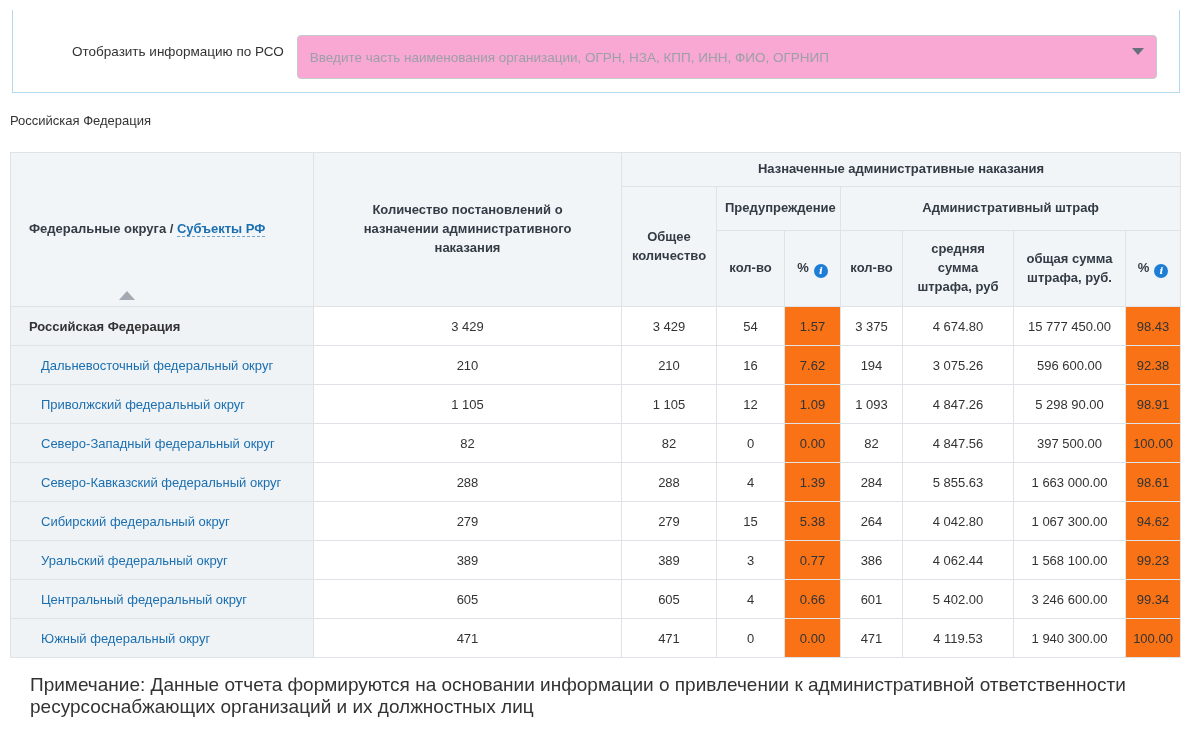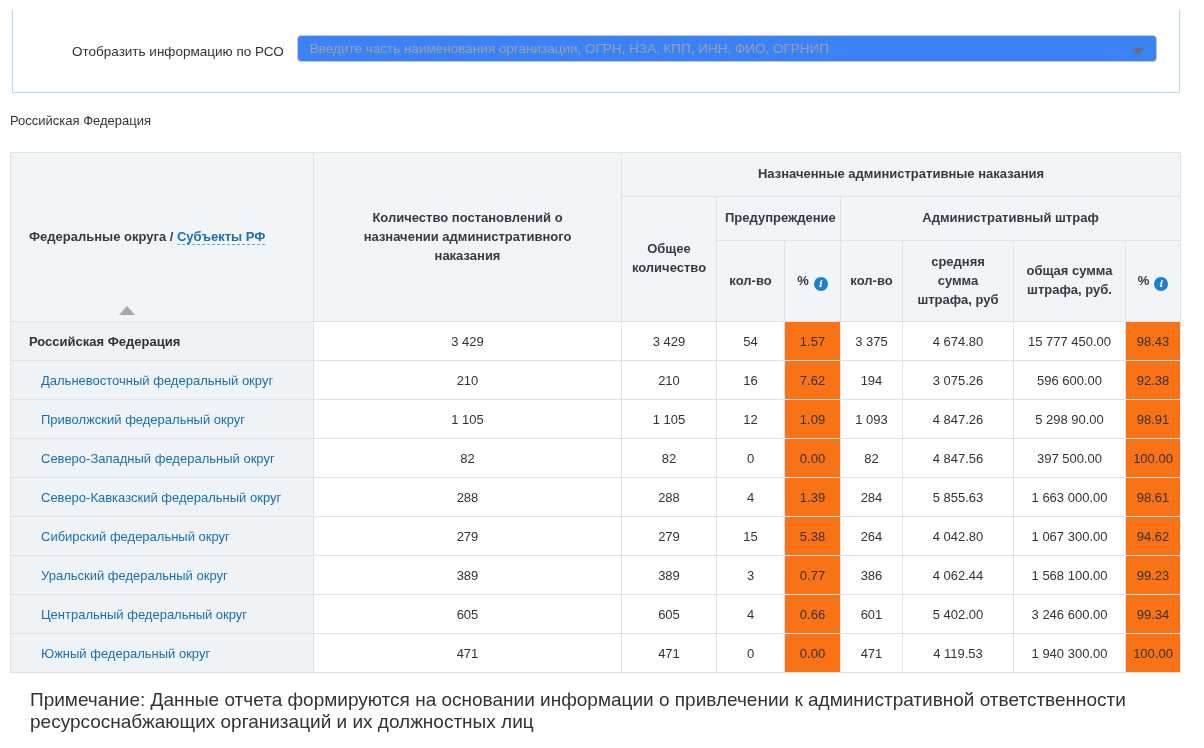--- a/index.html
+++ b/index.html
@@ -24,38 +24,38 @@
     font-size:14.5px; color:#333;
   }
   .filter-panel {
     height:83px; background:#fff;
     border:1px solid #b5d8ee; border-top:none;
     display:flex; align-items:center; padding:0 22px 0 59px;
   }
   .filter-label { white-space:nowrap; font-size:13.5px; color:#333; }
   .select-box { position:relative; flex:1 1 auto; margin-left:13px; height:32px; }
   .select-box input {
-    width:100%; height:27px; border:1px solid #c6cacd; border-radius:4px;
+    width:100%; height:44px; border:1px solid #c6cacd; border-radius:4px;
     padding:0 36px 0 12px; font-family:"Liberation Sans",sans-serif;
-    font-size:13.5px; color:#333; outline:none; background:#3b82f6;
+    font-size:13.5px; color:#333; outline:none; background:#f9a8d4;
   }
   .select-box input::placeholder { color:#9aa0a6; opacity:1; }
   .caret-down {
     position:absolute; right:13px; top:13px; width:0; height:0;
     border-left:6px solid transparent; border-right:6px solid transparent;
     border-top:7px solid #67707a; pointer-events:none;
   }
   
   .region-label { margin:20px 0 0 10px; font-size:13px; color:#333; }
   
   table { border-collapse:collapse; table-layout:fixed; width:1170px; margin:24px 0 0 10px; }
   th, td { border:1px solid #dfe3e7; }
   thead th {
     background:#f2f5f8; font-weight:bold; font-size:13px; color:#333b45;
-    text-align:center; vertical-align:middle; padding:12px 8px; line-height:1.45;
+    text-align:center; vertical-align:middle; padding:4px 8px; line-height:1.45;
   }
   thead tr.hrow1 { height:34px; }
   thead tr.hrow2 { height:44px; }
   thead tr.hrow3 { height:76px; }
   .th-name { text-align:left; padding-left:18px; position:relative; font-weight:bold; }
   .th-resolutions { padding:1px 28px; }
   .sort-arrow {
     position:absolute; left:108px; bottom:6px; width:0; height:0; cursor:pointer;
     border-left:8px solid transparent; border-right:8px solid transparent;
     border-bottom:9px solid #a3aab1;

